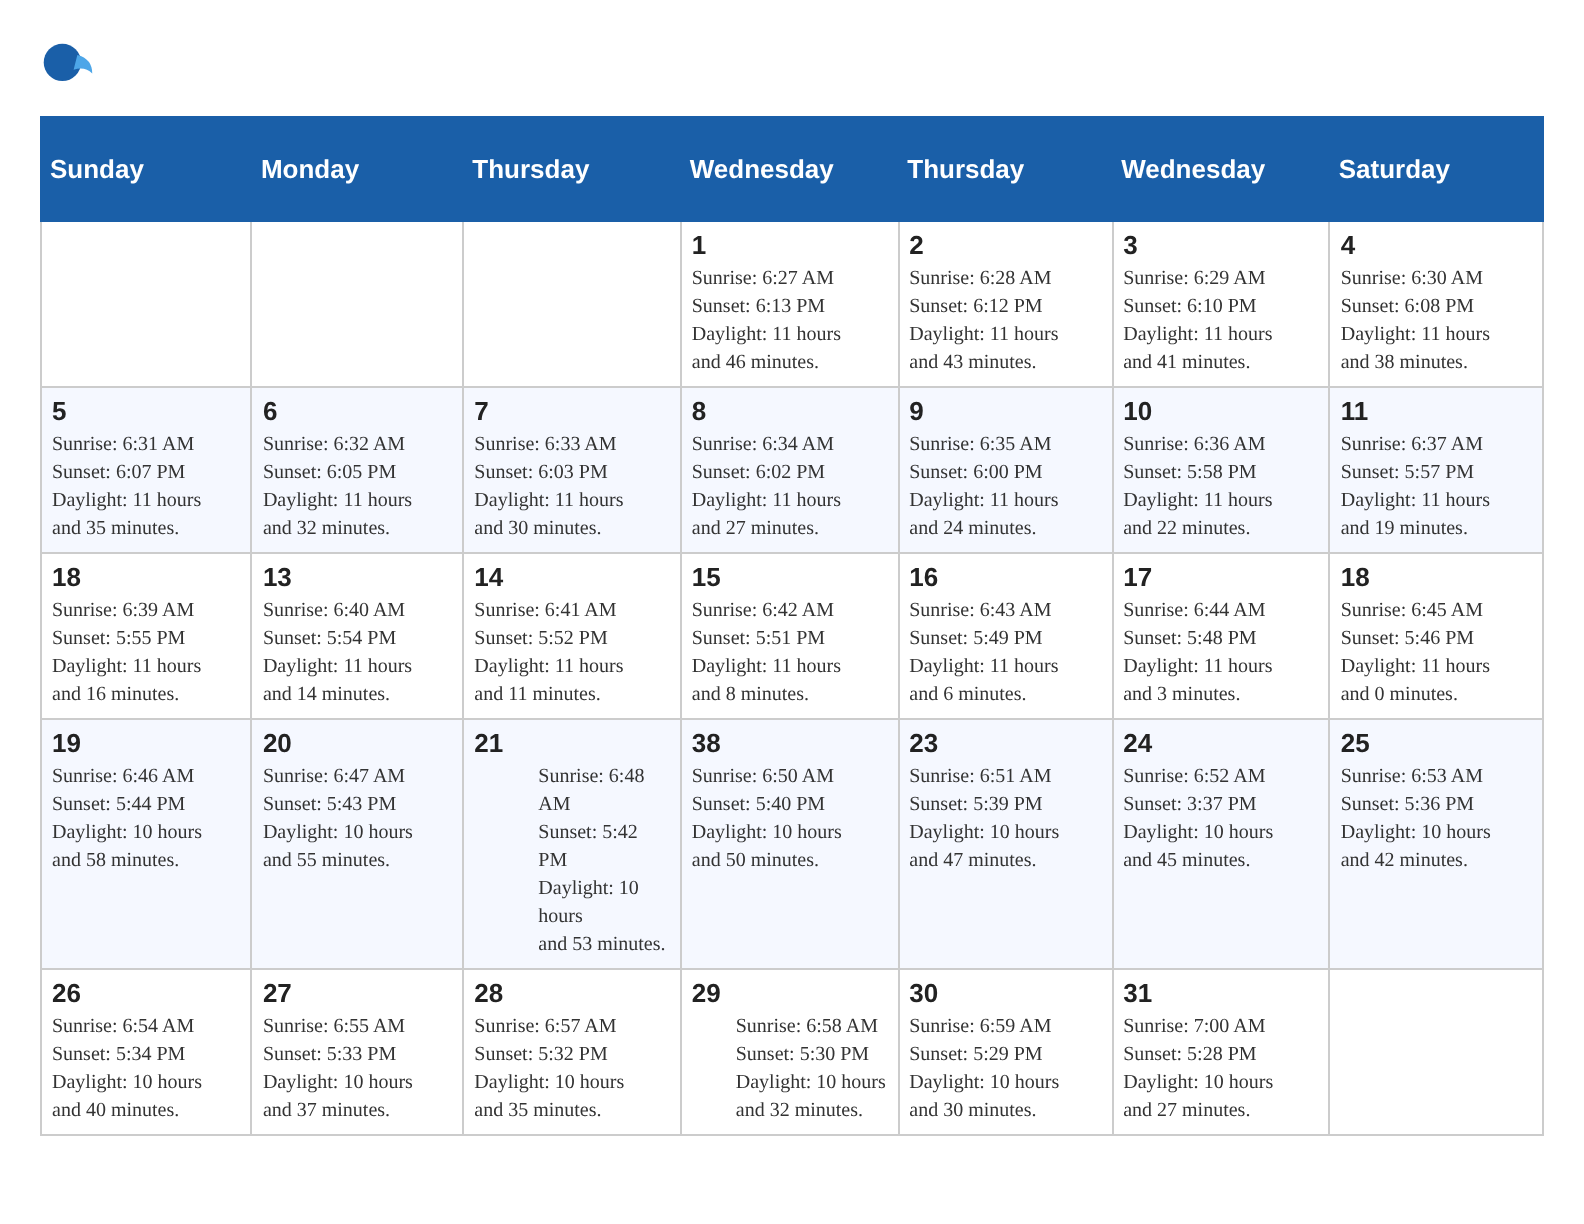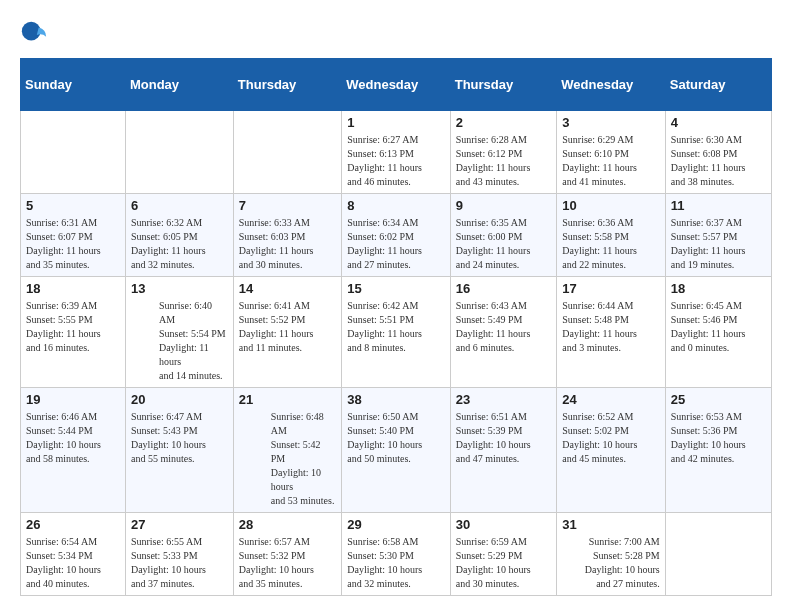--- a/index.html
+++ b/index.html
@@ -212,21 +212,21 @@
       <tr>
         <td>
           <div class="day-number">18</div>
           <div class="day-info" style="white-space: pre-line;">Sunrise: 6:39 AM
 Sunset: 5:55 PM
 Daylight: 11 hours
 and 16 minutes.</div>
         </td>
         <td>
           <div class="day-number">13</div>
-          <div class="day-info" style="white-space: pre-line; margin-left: 28px;">Sunrise: 6:40 AM
+          <div class="day-info" style="white-space: pre-line;">Sunrise: 6:40 AM
 Sunset: 5:54 PM
 Daylight: 11 hours
 and 14 minutes.</div>
         </td>
         <td>
           <div class="day-number">14</div>
           <div class="day-info" style="white-space: pre-line;">Sunrise: 6:41 AM
 Sunset: 5:52 PM
 Daylight: 11 hours
 and 11 minutes.</div>
@@ -292,21 +292,21 @@
         <td>
           <div class="day-number">23</div>
           <div class="day-info" style="white-space: pre-line;">Sunrise: 6:51 AM
 Sunset: 5:39 PM
 Daylight: 10 hours
 and 47 minutes.</div>
         </td>
         <td>
           <div class="day-number">24</div>
           <div class="day-info" style="white-space: pre-line;">Sunrise: 6:52 AM
-Sunset: 5:02 PM
+Sunset: 3:37 PM
 Daylight: 10 hours
 and 45 minutes.</div>
         </td>
         <td>
           <div class="day-number">25</div>
           <div class="day-info" style="white-space: pre-line;">Sunrise: 6:53 AM
 Sunset: 5:36 PM
 Daylight: 10 hours
 and 42 minutes.</div>
         </td>
@@ -328,35 +328,35 @@
         </td>
         <td>
           <div class="day-number">28</div>
           <div class="day-info" style="white-space: pre-line;">Sunrise: 6:57 AM
 Sunset: 5:32 PM
 Daylight: 10 hours
 and 35 minutes.</div>
         </td>
         <td>
           <div class="day-number">29</div>
-          <div class="day-info" style="white-space: pre-line;">Sunrise: 6:58 AM
+          <div class="day-info" style="white-space: pre-line; margin-left: 22px;">Sunrise: 6:58 AM
 Sunset: 5:30 PM
 Daylight: 10 hours
 and 32 minutes.</div>
         </td>
         <td>
           <div class="day-number">30</div>
           <div class="day-info" style="white-space: pre-line;">Sunrise: 6:59 AM
 Sunset: 5:29 PM
 Daylight: 10 hours
 and 30 minutes.</div>
         </td>
         <td>
           <div class="day-number">31</div>
-          <div class="day-info" style="white-space: pre-line; text-align: right;">Sunrise: 7:00 AM
+          <div class="day-info" style="white-space: pre-line;">Sunrise: 7:00 AM
 Sunset: 5:28 PM
 Daylight: 10 hours
 and 27 minutes.</div>
         </td>
         <td class="empty"></td>
       </tr>
     </tbody>
 </table>
 
 </body></html>

